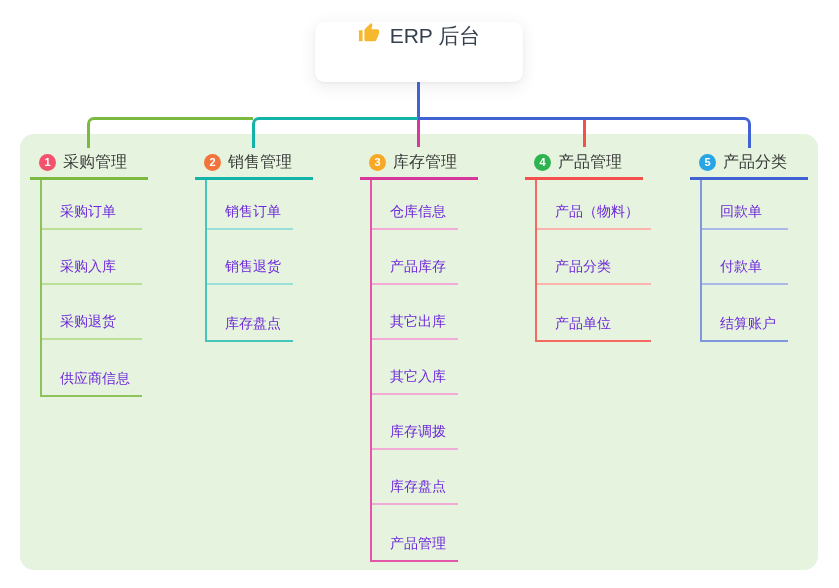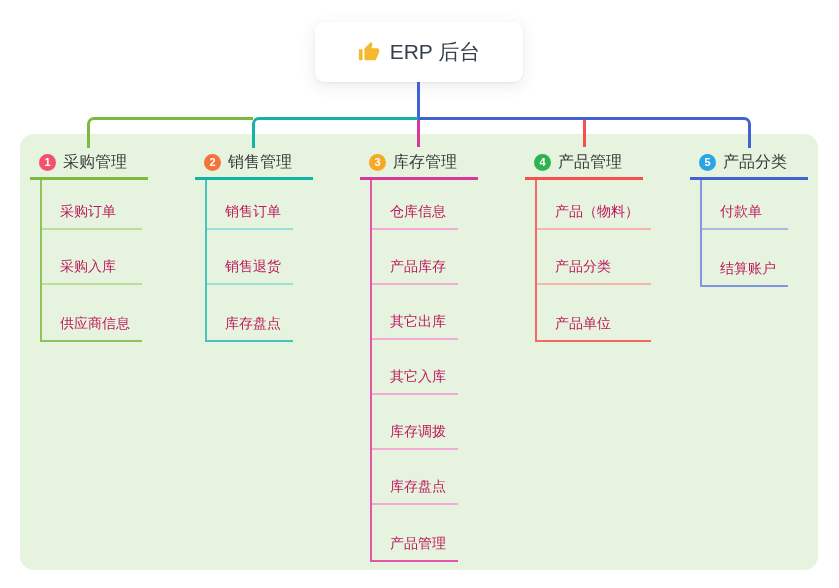--- a/index.html
+++ b/index.html
@@ -14,21 +14,21 @@
   .panel{
     position:absolute;left:20px;top:134px;width:798px;height:436px;
     background:#e6f4df;border-radius:14px;
   }
 
   
   .root-node{
     position:absolute;left:315px;top:22px;width:208px;height:60px;
     background:#ffffff;border-radius:9px;
     box-shadow:0 4px 16px rgba(70,90,70,.12),0 1px 3px rgba(0,0,0,.05);
-    display:flex;align-items:center;justify-content:center;gap:10px;
+    display:flex;align-items:flex-start;justify-content:center;gap:10px;
     font-size:21px;font-weight:500;color:#36404d;white-space:nowrap;
   }
   .root-node svg{display:block;}
 
   
   .conn{position:absolute;box-sizing:border-box;}
   .conn-l{border-left:3px solid var(--c);border-top:3px solid var(--c);border-top-left-radius:7px;}
   .conn-r{border-right:3px solid var(--c);border-top:3px solid var(--c);border-top-right-radius:7px;}
   .conn-v{background:var(--c);}
 
@@ -47,21 +47,21 @@
   }
   .subtree{
     margin-left:10px;width:fit-content;min-width:84px;
     border-left:2px solid var(--mid);
     border-bottom:2px solid var(--mid);
   }
   .subitem{
     display:flex;align-items:flex-end;box-sizing:border-box;
     height:55px;padding:0 12px 7px 18px;
     border-bottom:2px solid var(--light);
-    font-size:14px;color:#be185d;white-space:nowrap;
+    font-size:14px;color:#6d28d9;white-space:nowrap;
   }
   .subitem:first-child{height:50px;}
   .subitem:last-child{border-bottom:none;}
 </style>
 </head>
 <body>
 
 <div class="stage">
   <div class="panel"></div>
 
@@ -79,20 +79,23 @@
     <div class="branch-title">
       <span class="badge">1</span>
       <span class="branch-title-text">采购管理</span>
     </div>
     <div class="subtree">
           <div class="subitem">
             <span>采购订单</span>
           </div>
           <div class="subitem">
             <span>采购入库</span>
+          </div>
+          <div class="subitem">
+            <span>采购退货</span>
           </div>
           <div class="subitem">
             <span>供应商信息</span>
           </div>
         </div>
   </div>
 
   <div class="branch" style="left: 195px; --line: #14b3aa; --mid: #47c5bc; --light: #9adfd8; --badge: #f3743b;">
     <div class="branch-title">
       <span class="badge">2</span>
@@ -159,20 +162,23 @@
         </div>
   </div>
 
   <div class="branch" style="left: 690px; --line: #4162d3; --mid: #7f97dd; --light: #aab8e8; --badge: #29a4e5;">
     <div class="branch-title">
       <span class="badge">5</span>
       <span class="branch-title-text">产品分类</span>
     </div>
     <div class="subtree">
           <div class="subitem">
+            <span>回款单</span>
+          </div>
+          <div class="subitem">
             <span>付款单</span>
           </div>
           <div class="subitem">
             <span>结算账户</span>
           </div>
         </div>
   </div>
 </div>
 <div class="conn conn-v" style="left: 417px; top: 82px; width: 3px; height: 36px; --c: #4162d3;"></div>
     <div class="conn conn-l" style="left: 87px; top: 117px; width: 166px; height: 31px; --c: #7cb93f;"></div>

